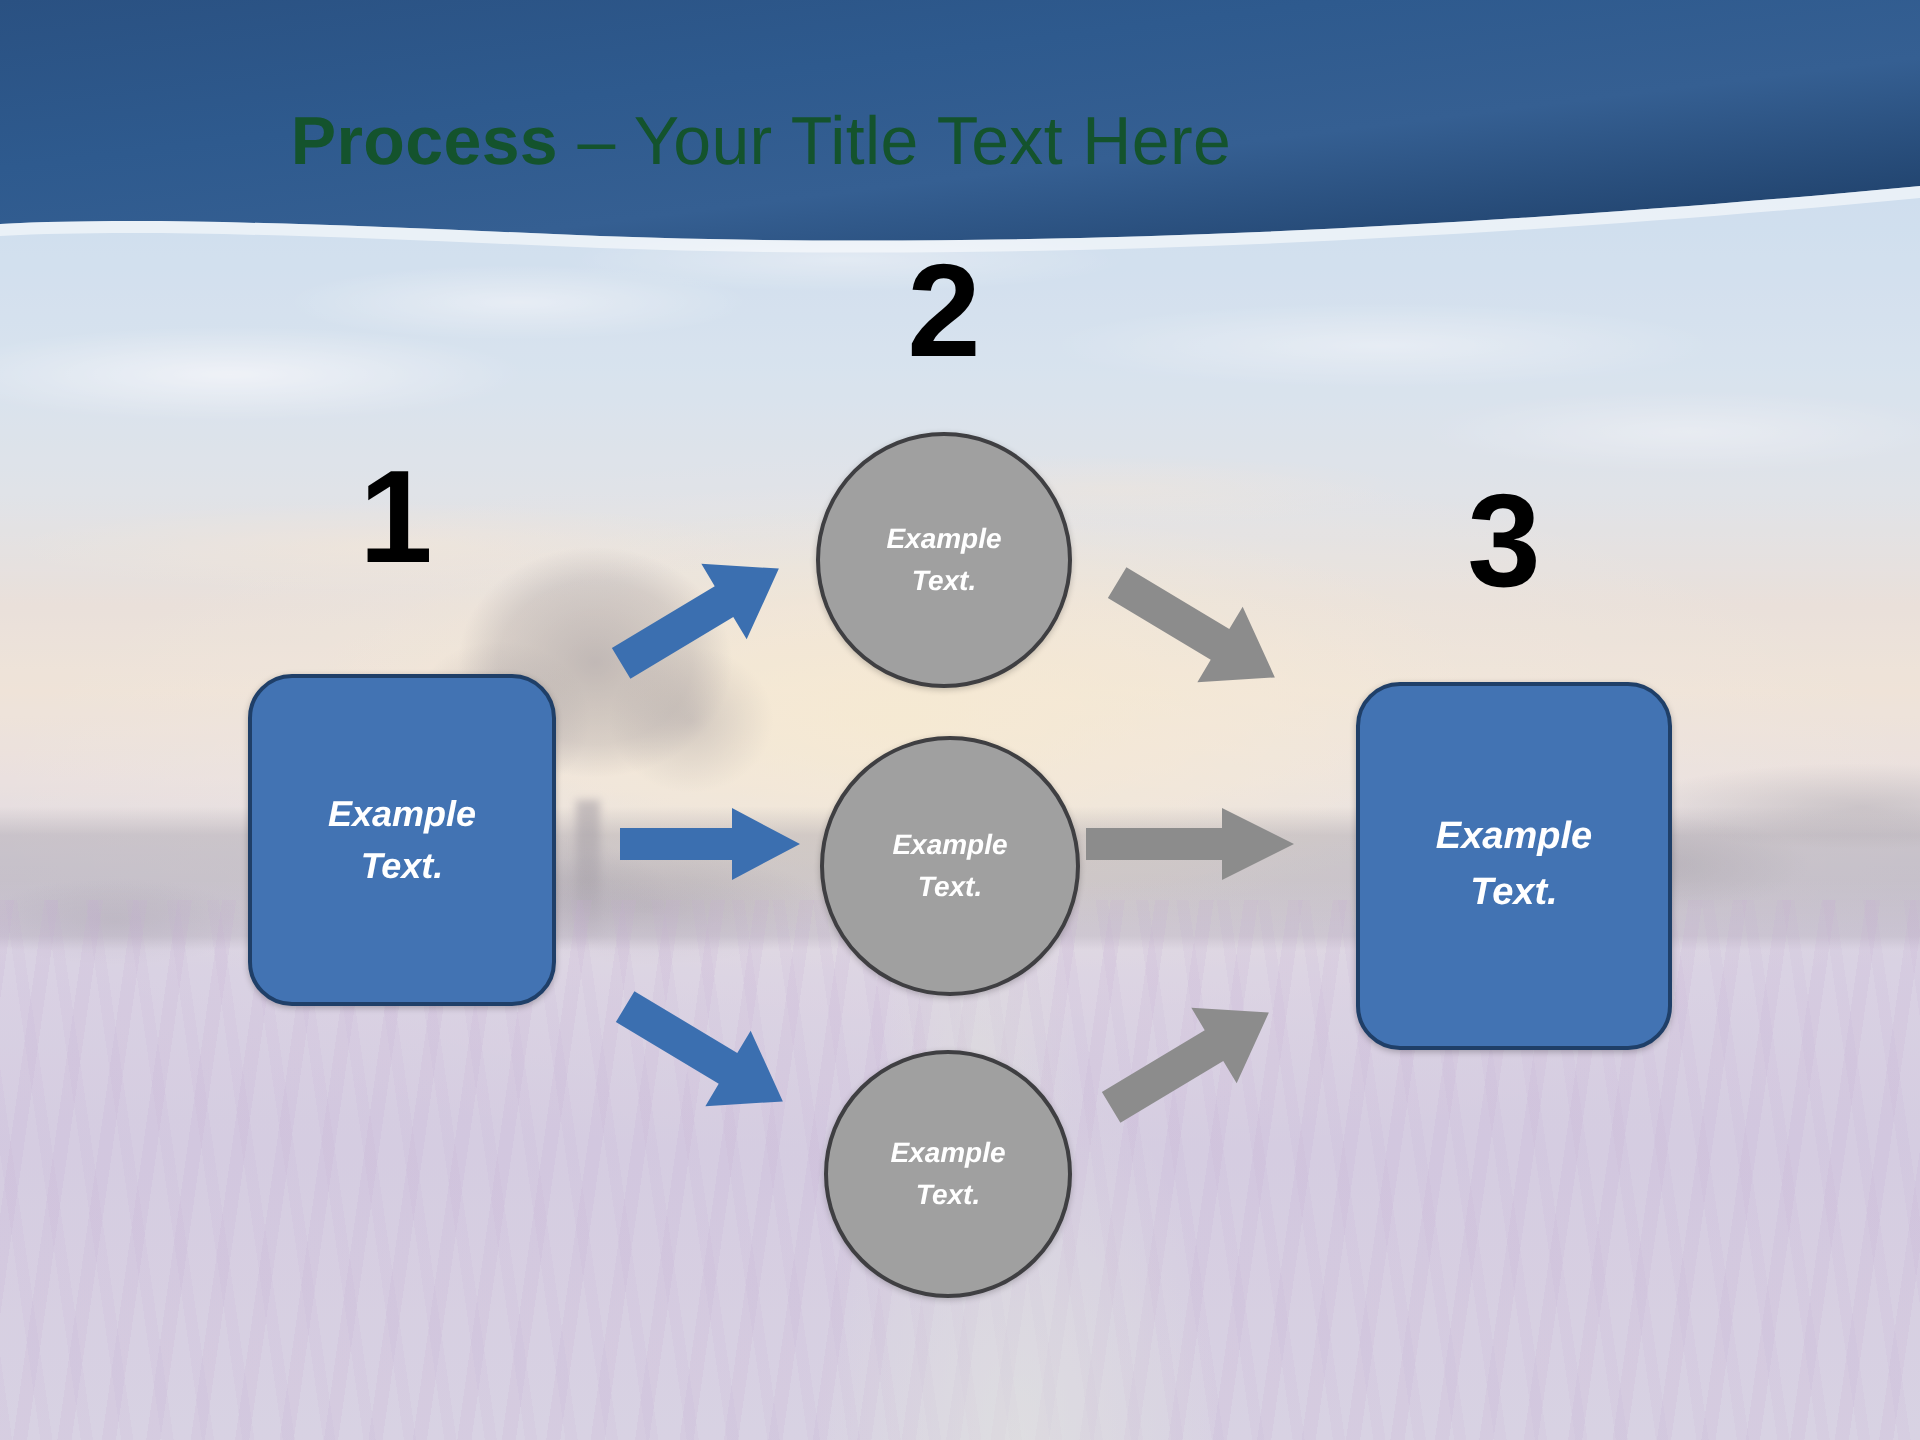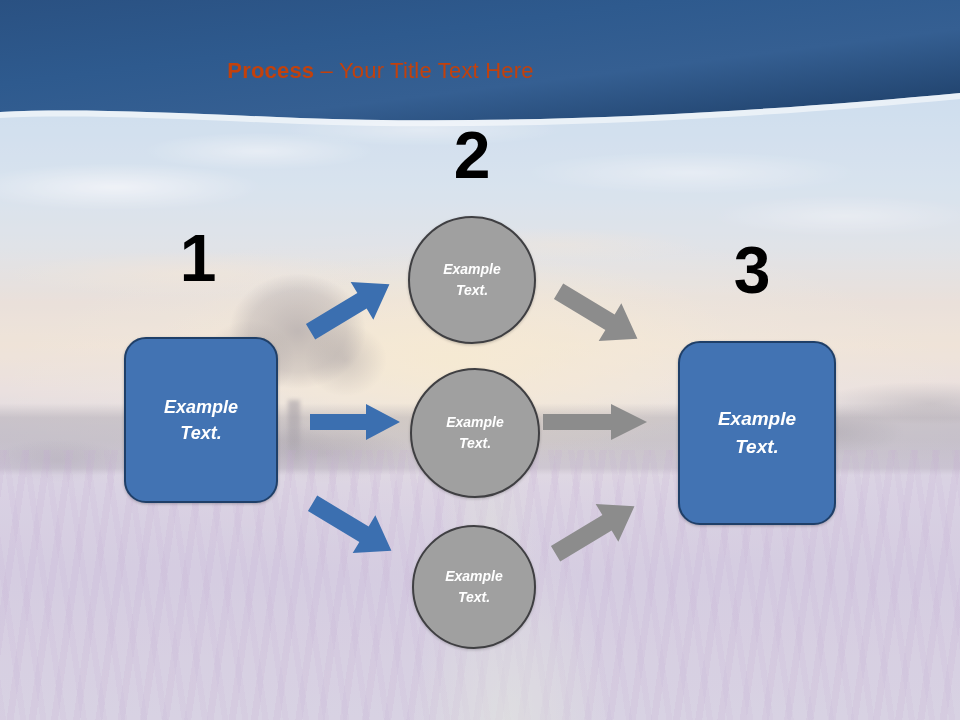--- a/index.html
+++ b/index.html
@@ -105,22 +105,22 @@
     position: absolute;
     left: 0; top: 0;
     width: 960px; height: 140px;
   }
   .header svg { display: block; width: 960px; height: 140px; }
   .header-title {
     position: absolute;
     left: 0; top: 51px;
     width: 761px;
     text-align: center;
-    color: #c2410c;
-    font-size: 22px;
+    color: #14532d;
+    font-size: 34px;
     line-height: 40px;
     letter-spacing: 0.2px;
     white-space: nowrap;
   }
   .header-title .bold { font-weight: bold; }
 
   
   .step-num {
     position: absolute;
     color: #000000;

